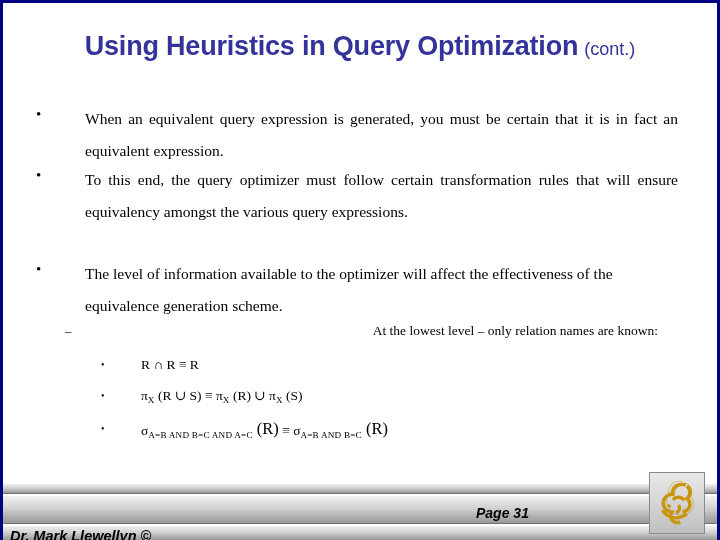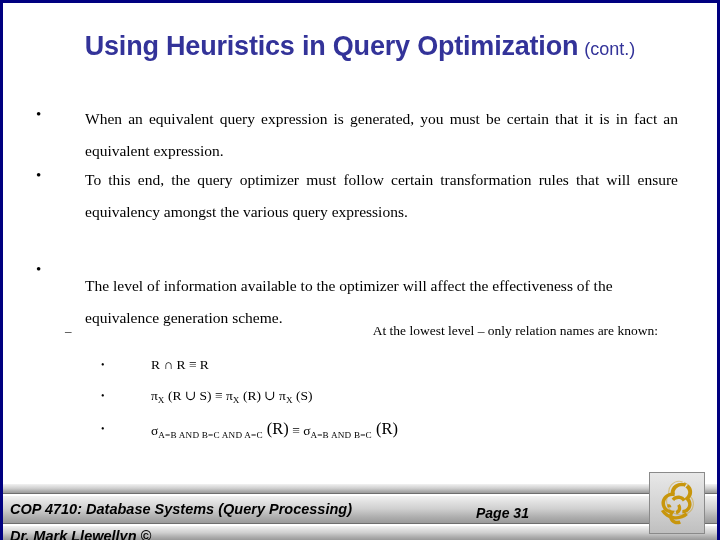--- a/index.html
+++ b/index.html
@@ -58,33 +58,33 @@
     font-family: "Liberation Serif", "DejaVu Serif", serif;
     color: #000000;
     text-align: justify;
     text-justify: inter-word;
   }
 
   
   .lvl1 { left: 30px; width: 645px; }
   .lvl1 .b-mark { width: 52px; font-size: 15px; line-height: 23px; padding-left: 3px; }
   .lvl1 .b-text { width: 593px; font-size: 15.5px; line-height: 32px; }
-  .lvl1 .b-text.nojust { text-align: left; margin-top: 12px; }
+  .lvl1 .b-text.nojust { text-align: left; }
 
   
   .lvl2 { left: 62px; width: 600px; }
   .lvl2 .b-mark { width: 48px; font-size: 13px; line-height: 20px; }
   .lvl2 .b-text { width: 545px; font-size: 13.5px; line-height: 20px; text-align: right; }
 
   
   .lvl3 { left: 98px; width: 560px; }
   .lvl3 .b-mark { width: 40px; font-size: 10px; line-height: 19px; }
   .lvl3 .b-text { width: 515px; font-size: 13.5px; line-height: 19px; text-align: left; white-space: nowrap; }
 
-  .formula { font-family: "Liberation Serif", "DejaVu Serif", serif; margin-left: 10px; }
+  .formula { font-family: "Liberation Serif", "DejaVu Serif", serif; }
   .formula .sub {
     font-size: 0.68em;
     vertical-align: -0.28em;
     letter-spacing: 0.2px;
   }
   .formula .big {
     font-size: 1.22em;
     vertical-align: 0.06em;
   }
 
@@ -172,21 +172,20 @@
   <div class="bullet-row lvl3" style="top:416px;">
     <span class="b-mark">•</span>
     <span class="b-text formula"><span>σ</span><span class="sub">A=B AND B=C AND A=C</span><span class="big"> (R)</span><span> ≡ </span><span>σ</span><span class="sub">A=B AND B=C</span><span class="big"> (R)</span></span>
   </div>
 
   <div id="footer">
     <div class="bar" id="bar-thin"></div>
     <div class="bar" id="bar-main"></div>
     <div class="bar" id="bar-sub"></div>
 
-    <span class="footline" id="footer-course">COP 4710: Database Systems (Query Processing)</span>
     <span class="footline" id="footer-page">Page 31</span>
     <span class="footline" id="footer-author">Dr. Mark Llewellyn ©</span>
   </div>
 
   <div id="logo-box">
     <svg width="44" height="50" viewBox="0 0 44 50" aria-hidden="true">
       <g fill="#C8960C">
         <path d="M30.5 5.2c-3.6-1.1-7.6-.6-10.6 1.6-2.6 1.9-4.1 4.8-4.3 7.9-2.8.4-5.4 1.9-7.1 4.2-2.3 3.1-2.7 7.3-1 10.7 1.4 2.9 4.1 5 7.2 5.7-.6 1.4-.8 3-.5 4.5.5 2.7 2.4 5 5 6 2.2.8 4.7.7 6.8-.4l-1.6-3.1c-1.3.6-2.8.7-4.1.2-1.5-.6-2.6-1.9-2.9-3.4-.2-1.2 0-2.5.7-3.5l1.9-2.8-3.3-.4c-2.6-.3-4.9-1.9-6-4.2-1.1-2.3-.8-5.1.7-7.2 1.4-1.9 3.7-3 6.1-2.9l2.2.1-.2-2.2c-.2-2.4.9-4.8 2.9-6.2 2.1-1.5 4.9-1.8 7.4-1l1.7-3.6z"></path>
         <path d="M33.4 6.6c1.9 1.4 3.2 3.5 3.6 5.8.5 2.9-.4 5.9-2.4 8.1 1.5 1.9 2.2 4.4 1.9 6.8-.4 3.3-2.6 6.2-5.7 7.5-1.1.5-2.3.7-3.5.7l.1-3.5c.8 0 1.5-.1 2.2-.4 1.9-.8 3.2-2.6 3.5-4.6.2-1.8-.5-3.6-1.8-4.8l-1.9-1.8 1.9-1.7c1.5-1.4 2.2-3.5 1.8-5.5-.3-1.6-1.3-3-2.7-3.8l3-2.8z"></path>
         <path d="M16.6 20.8c2.1-2.4 5.3-3.6 8.4-3.1 2.4.4 4.5 1.8 5.8 3.8l-3 1.9c-.8-1.2-2.1-2.1-3.5-2.3-1.9-.3-3.8.4-5.1 1.9l-2.6-2.2z"></path>

